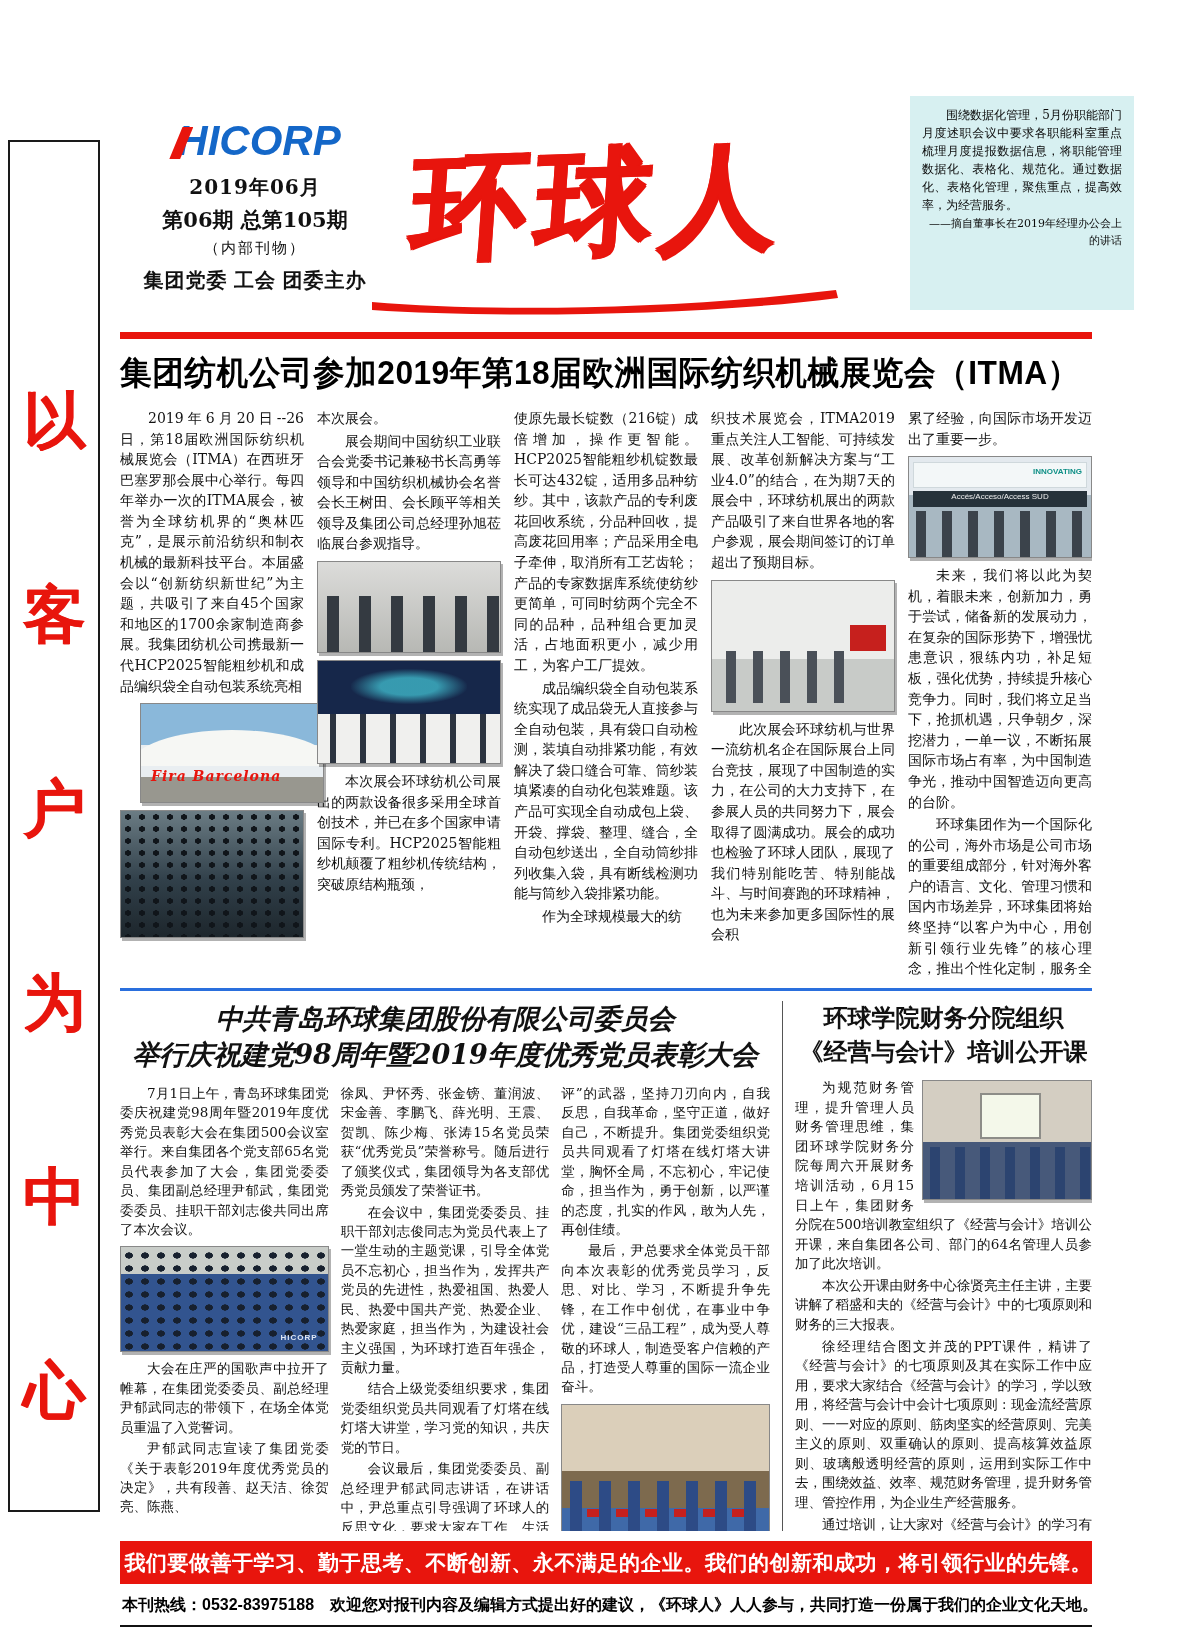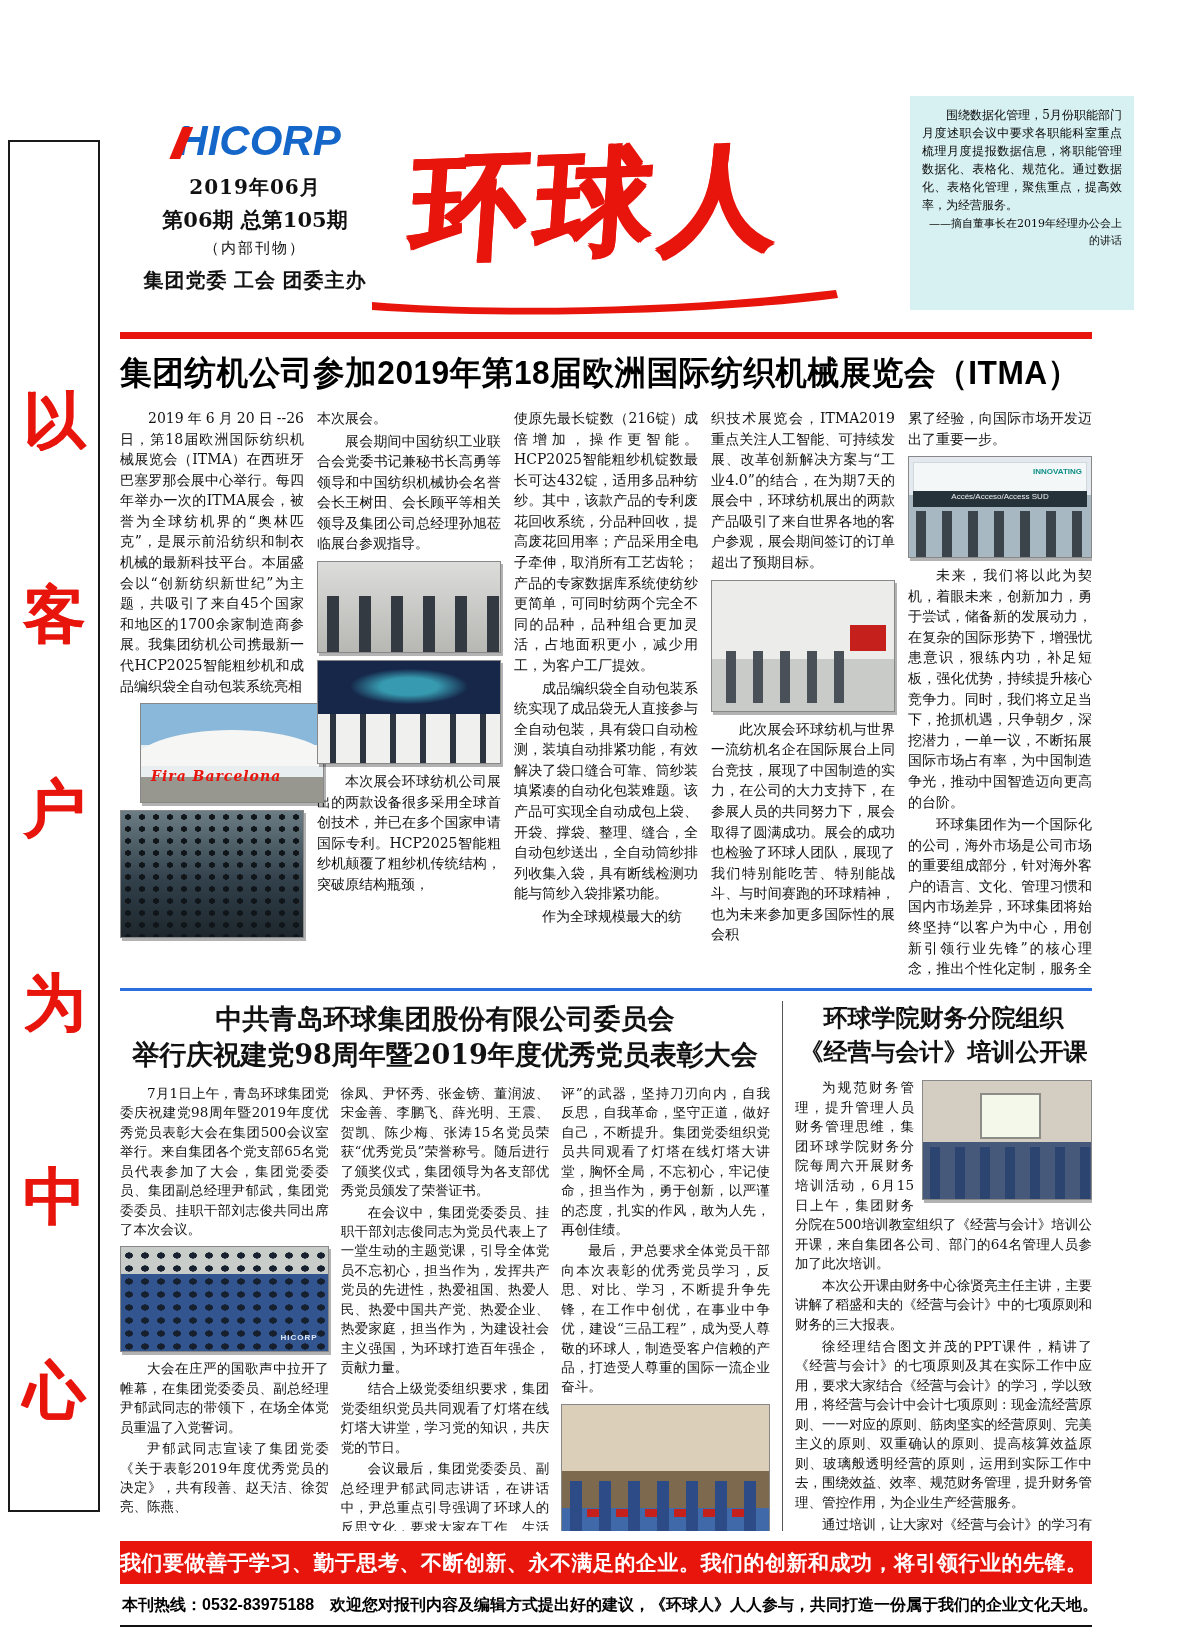--- a/index.html
+++ b/index.html
@@ -64,21 +64,21 @@
   .ph-mapteam{height:104px;background:linear-gradient(#16274a 0 52%,#d2d7da 52% 100%);}
   .ph-mapteam::before{content:"";position:absolute;left:18%;top:8%;width:64%;height:34%;
     background:radial-gradient(ellipse,#3fb7c9 0 35%,transparent 72%);opacity:.8;}
   .ph-mapteam .figs{position:absolute;bottom:0;width:100%;height:48%;
     background:repeating-linear-gradient(90deg,#f0f0ee 0 12px,#2c3440 12px 18px,#f0f0ee 18px 30px);}
   .ph-booth{height:132px;background:linear-gradient(#ecedeb 0 60%,#c8cbc8 60% 100%);}
   .ph-booth::before{content:"";position:absolute;right:8px;top:34%;width:36px;height:26px;background:#c6201d;}
   .ph-booth .figs{position:absolute;bottom:8px;left:6px;width:70%;height:40%;
     background:repeating-linear-gradient(90deg,transparent 0 8px,#4a5058 8px 18px,transparent 18px 27px);}
   .ph-entrance{height:102px;background:linear-gradient(#e3e9ee 0 38%,#a8b8c2 38% 100%);}
-  .band{position:absolute;top:5px;left:4px;right:4px;height:32px;background:#f3f7f8;
+  .band{position:absolute;top:5px;left:4px;right:4px;height:26px;background:#f3f7f8;
     border:1px solid #cfd8dc;font-family:"Liberation Sans",sans-serif;font-weight:bold;
     font-size:8px;color:#0e8f86;text-align:right;padding:3px 4px 0 0;box-sizing:border-box;}
   .entr-caption{position:absolute;top:34px;left:4px;right:4px;height:16px;background:#26323a;
     color:#eee;font-family:"Liberation Sans",sans-serif;font-size:8px;text-align:center;line-height:12px;}
   .ph-entrance .figs{position:absolute;bottom:0;width:100%;height:46%;
     background:repeating-linear-gradient(90deg,transparent 0 7px,#3b434b 7px 17px,transparent 17px 26px);}
   .ph-audience{height:106px;
     background:radial-gradient(#17202e 32%,transparent 36%) 0 2px/16px 13px repeat,
     linear-gradient(#c9cdc9 0 26%,#32548f 26% 100%);}
   .aud-label{position:absolute;bottom:8px;right:10px;color:#dfe7f5;font-family:"Liberation Sans",sans-serif;
@@ -94,29 +94,29 @@
     background:#f4f8ea;border:2px solid #8d8d88;}
   .ph-class .figs{position:absolute;bottom:0;width:100%;height:44%;
     background:repeating-linear-gradient(90deg,transparent 0 7px,#2c4470 7px 17px,transparent 17px 25px);}
 
   
   .blue-rule{height:3px;background:#2a6fdd;margin:12px 0 6px;}
   .section2{display:flex;height:534px;overflow:hidden;}
   .sec2-left{width:650px;flex:none;}
   .sec2-divider{width:1px;background:#555;margin:4px 12px 0 12px;flex:none;}
   .sec2-right{flex:1;font-size:13.5px;line-height:1.45;text-align:justify;}
-  .headline2{text-align:center;font-weight:bold;font-size:27px;line-height:1.35;margin:4px 0 10px;}
+  .headline2{text-align:center;font-weight:bold;font-size:27px;line-height:1.35;margin:4px 0 10px;font-style:italic;}
   .headline3{text-align:center;font-weight:bold;font-size:24px;line-height:1.4;margin:4px 0 10px;}
   .cols3{display:flex;gap:12px;height:462px;overflow:hidden;font-size:13.5px;
     line-height:1.44;text-align:justify;}
   .cols3 .col3c{flex:1;}
 
   
   .slogan-banner{margin-top:10px;background:#e8150d;color:#fff;font-weight:bold;
-    font-size:21px;text-align:left;padding:8px 0 7px;white-space:nowrap;letter-spacing:0.5px;}
+    font-size:21px;text-align:right;padding:8px 0 7px;white-space:nowrap;letter-spacing:0.5px;}
   .hotline{font-family:"Liberation Sans",sans-serif;font-weight:bold;font-size:16px;
     padding:11px 2px 9px;white-space:nowrap;color:#000;}
   .bottom-rule{height:2px;background:#111;}
 </style>
 </head>
 <body>
 
 <div class="page">
 
   <div class="side-banner">

